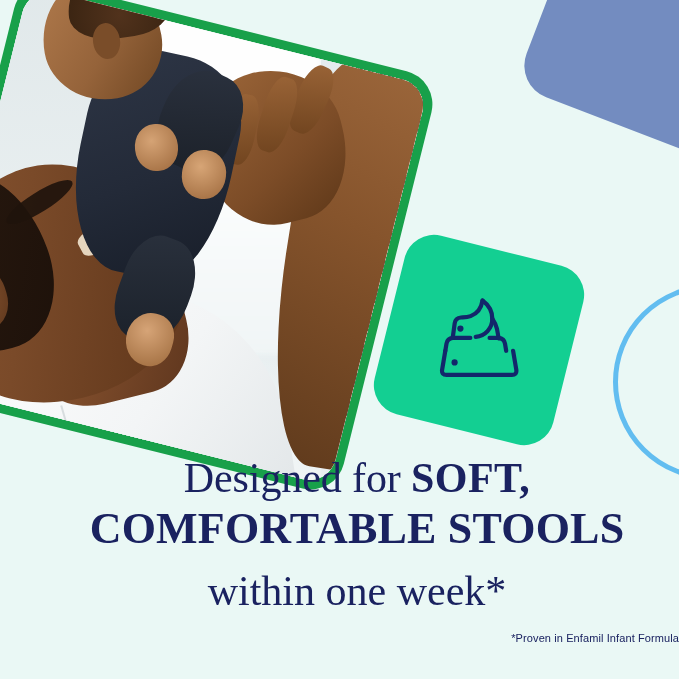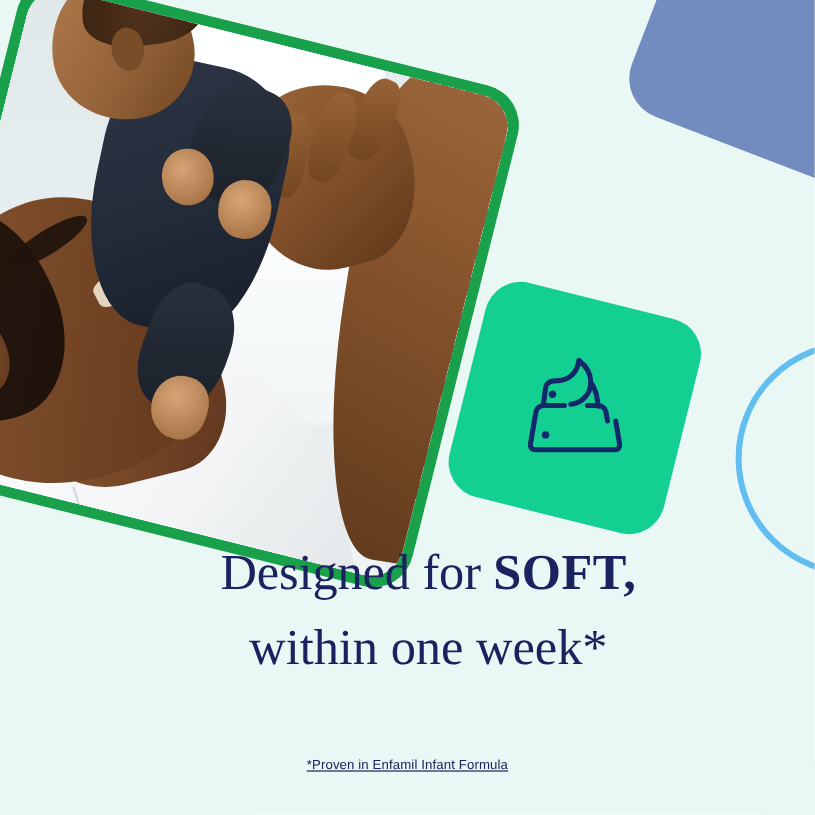--- a/index.html
+++ b/index.html
@@ -334,26 +334,25 @@
   .emph {
     font-weight: bold;
     letter-spacing: 0.4px;
   }
 
   .footnote {
     position: absolute;
     left: 0;
     top: 632px;
     width: 679px;
-    text-align: center;
+    text-align: right;
     color: #1a2260;
     font-family: "Liberation Sans", sans-serif;
     font-size: 11px;
     letter-spacing: 0.1px;
-    text-decoration: underline;
   }
 </style>
 </head>
 <body>
 
 <div id="stage">
 
   <div class="deco-blue-hex"></div>
   <div class="deco-circle"></div>
 
@@ -412,18 +411,19 @@
         <path d="M20.3 64.8l-3.2 19.0c-.5 3.3 1.0 5.0 4.4 5.0h65.4c3.4 0 4.9-1.7 4.4-5.0l-3.2-19.0" stroke="#13276b" stroke-width="4.2" stroke-linecap="round" stroke-linejoin="round"></path>
 
         <circle cx="35.4" cy="42.6" r="3.1" fill="#13276b"></circle>
         <circle cx="29.6" cy="76.4" r="3.1" fill="#13276b"></circle>
       </svg>
     </div>
   </div>
 
   <div class="headline">
     <span class="line line-1"><span>Designed for </span><span class="emph">SOFT,</span></span>
+    <span class="line line-2">COMFORTABLE STOOLS</span>
     <span class="line line-3">within one week*</span>
   </div>
 
   <div class="footnote">*Proven in Enfamil Infant Formula</div>
 
 </div>
 
 </body></html>

